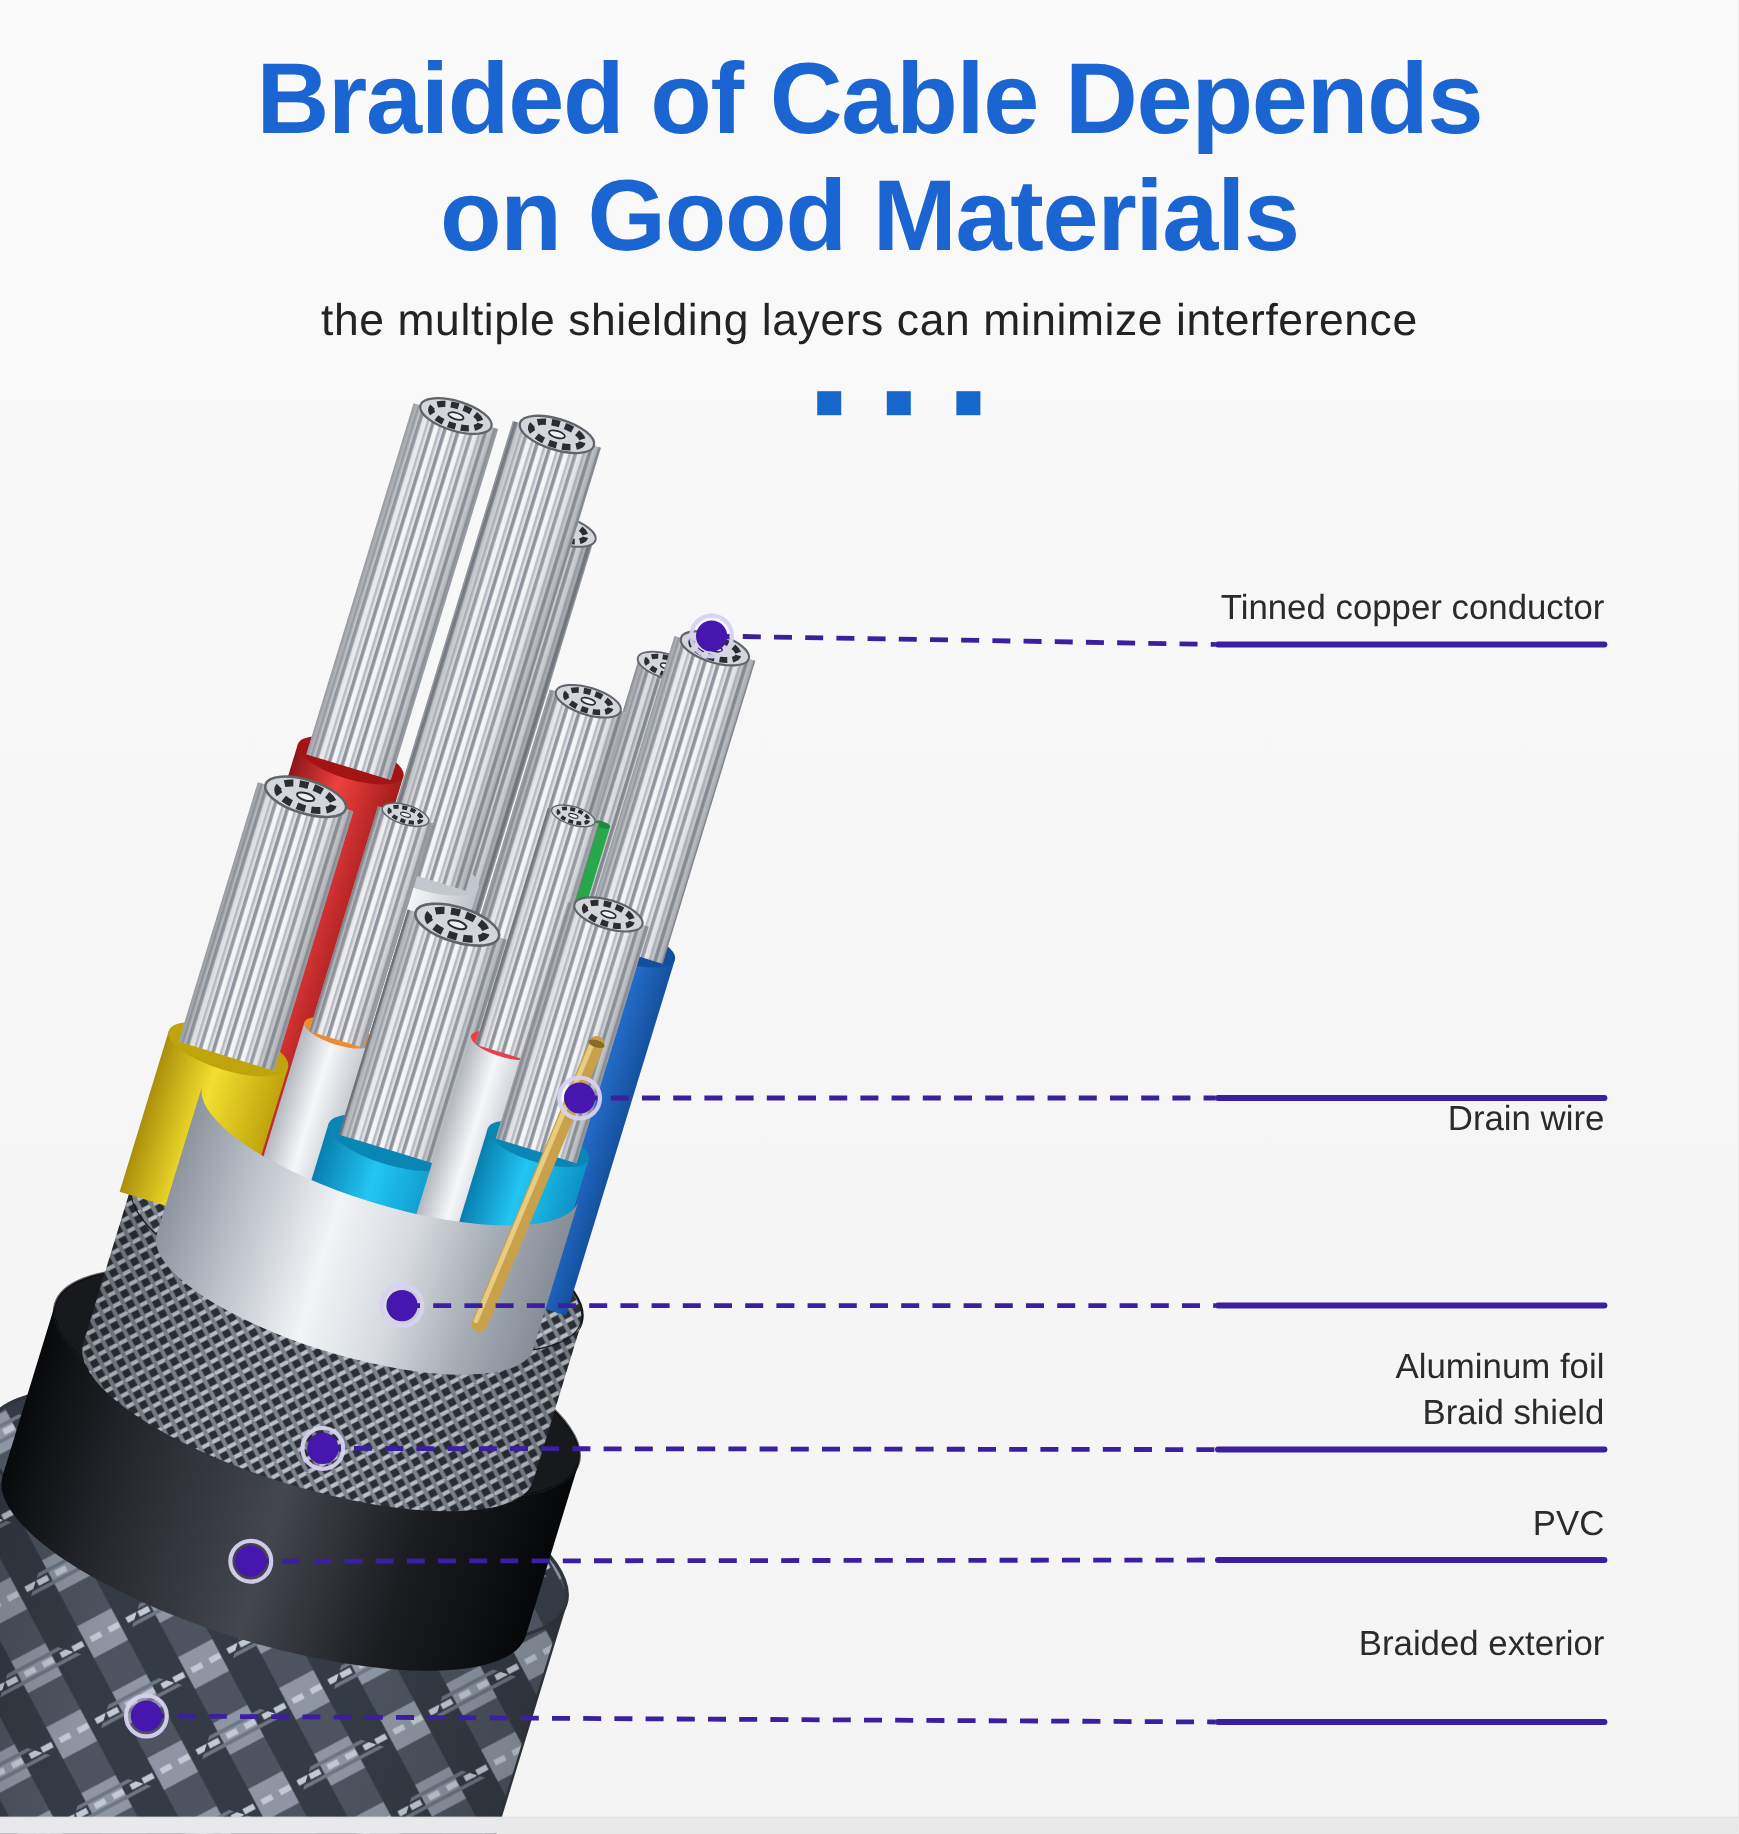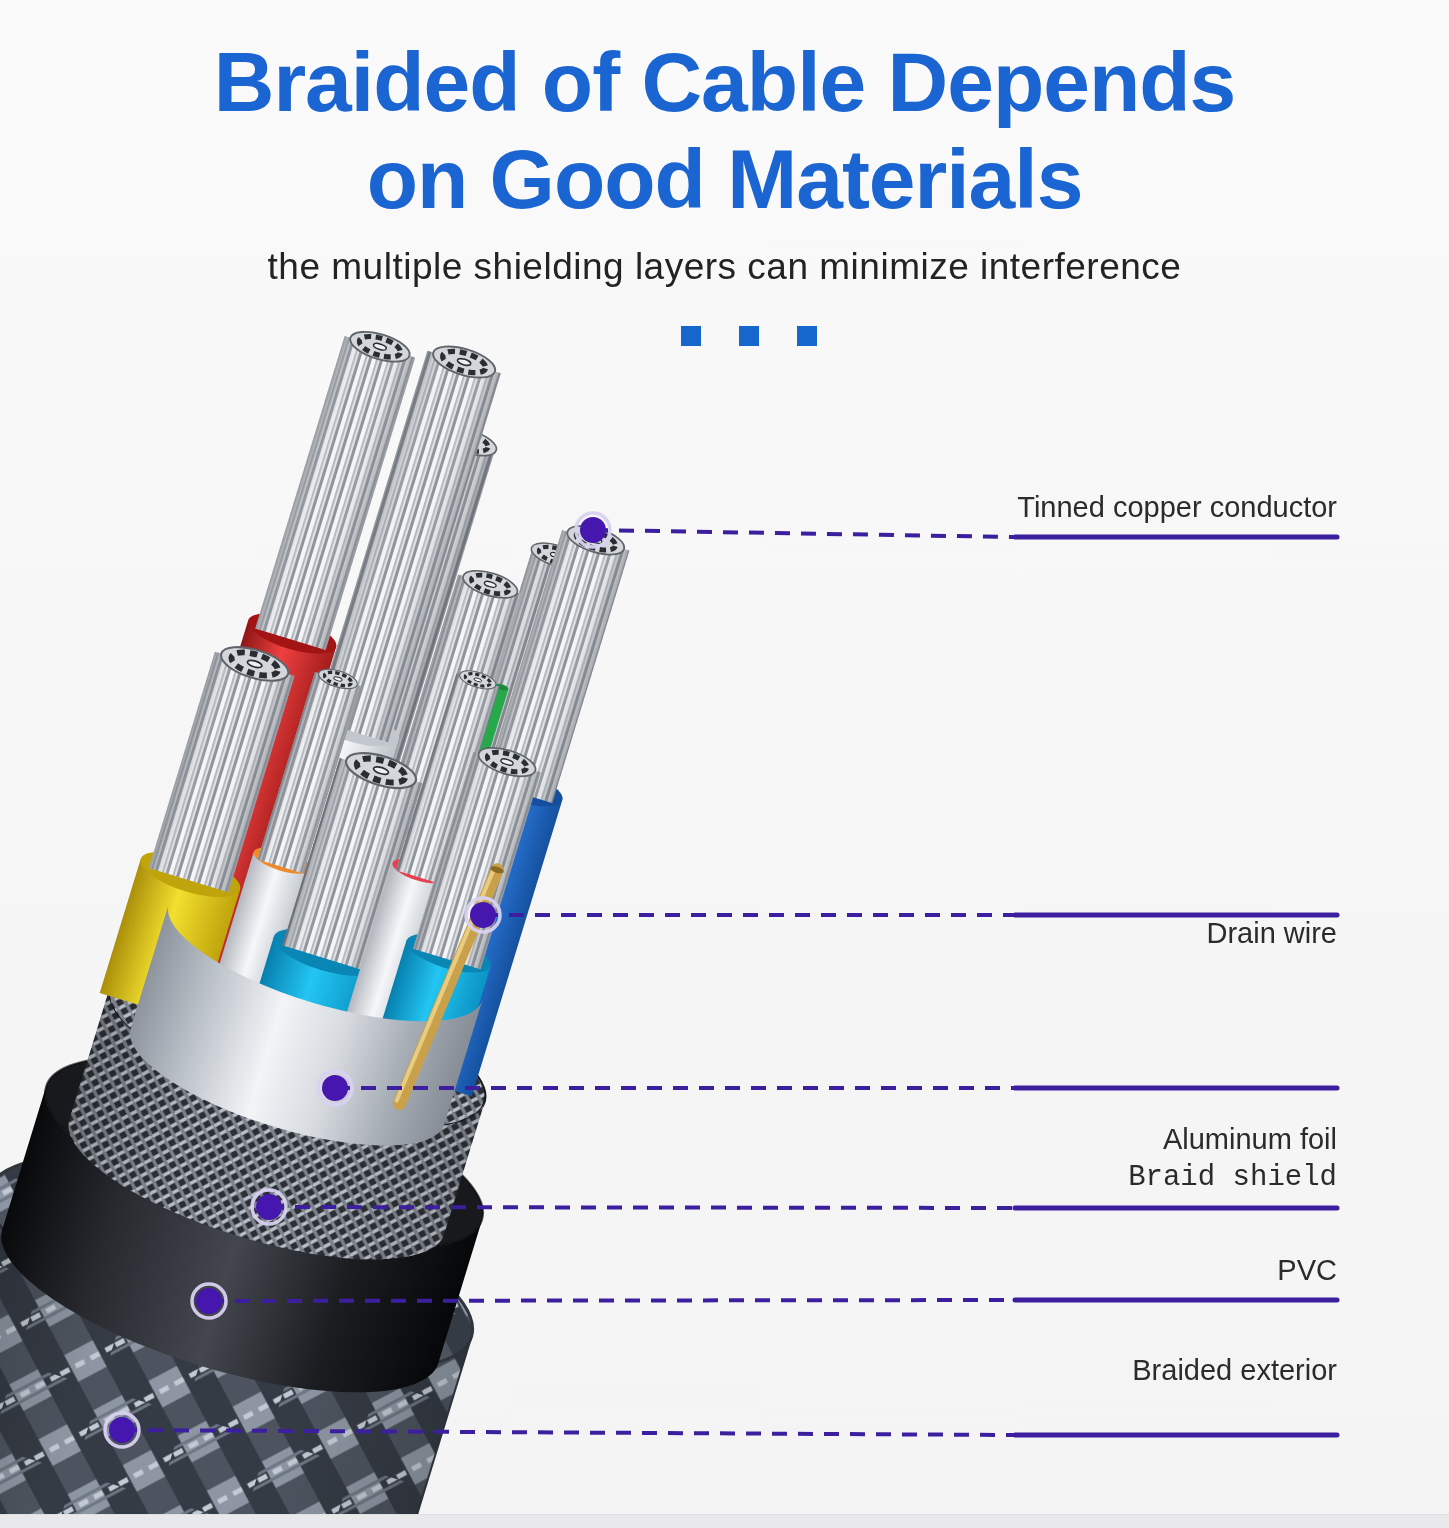--- a/index.html
+++ b/index.html
@@ -38,21 +38,21 @@
   .dash{stroke:var(--leader);stroke-width:4;stroke-dasharray:15 11;fill:none;}
   .solid{stroke:var(--leader);stroke-width:5;stroke-linecap:round;fill:none;}
   .halo{fill:none;stroke:#d8d1f0;stroke-width:3.5;opacity:.95;}
   .dot{fill:var(--dot);}
   
   .layer-label{
     position:absolute;right:112px;z-index:4;white-space:nowrap;
     color:var(--label-ink);font-size:29px;line-height:54px;font-weight:400;
   }
   .ll-1{top:480px;} .ll-2{top:906px;} .ll-3{top:1088px;margin-top:24px;}
-  .ll-4{top:1151px;font-family:Liberation Mono, monospace;} .ll-5{top:1243px;} .ll-6{top:1343px;}
+  .ll-4{top:1151px;} .ll-5{top:1243px;} .ll-6{top:1343px;}
   .bottom-strip{
     position:absolute;left:0;bottom:0;width:100%;height:13px;
     background:#e9e9eb;border-top:1px solid #e0e0e2;z-index:2;
   }
 </style>
 </head>
 <body>
 
 <div id="stage">
 

